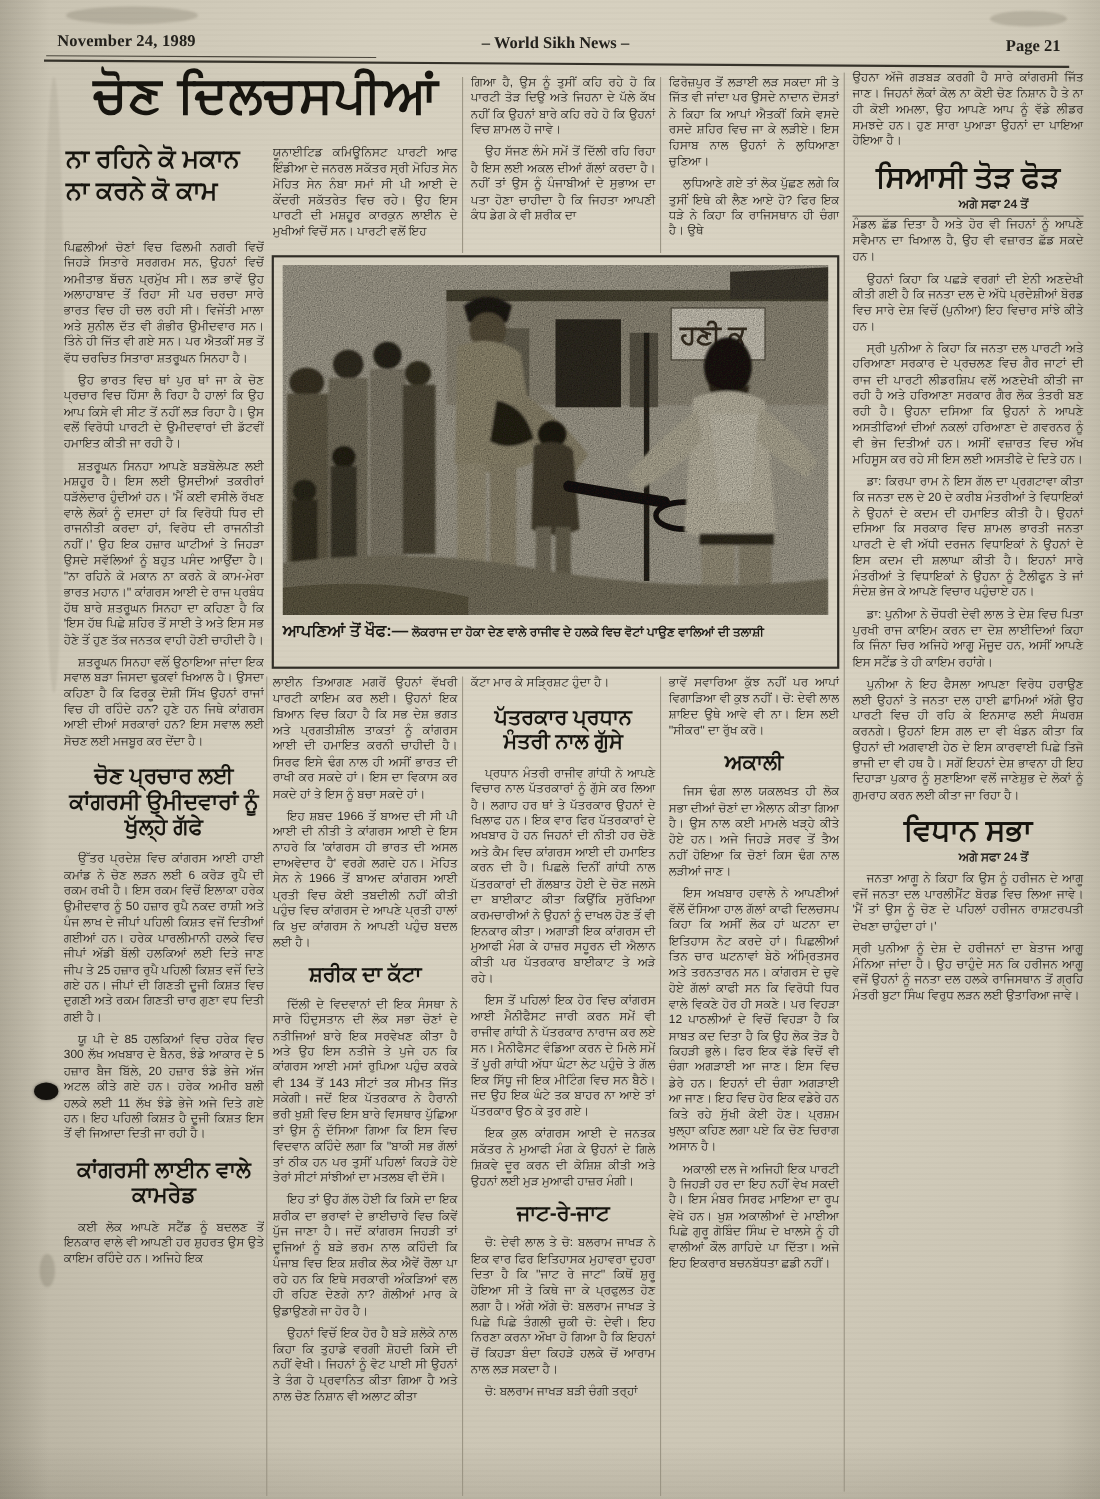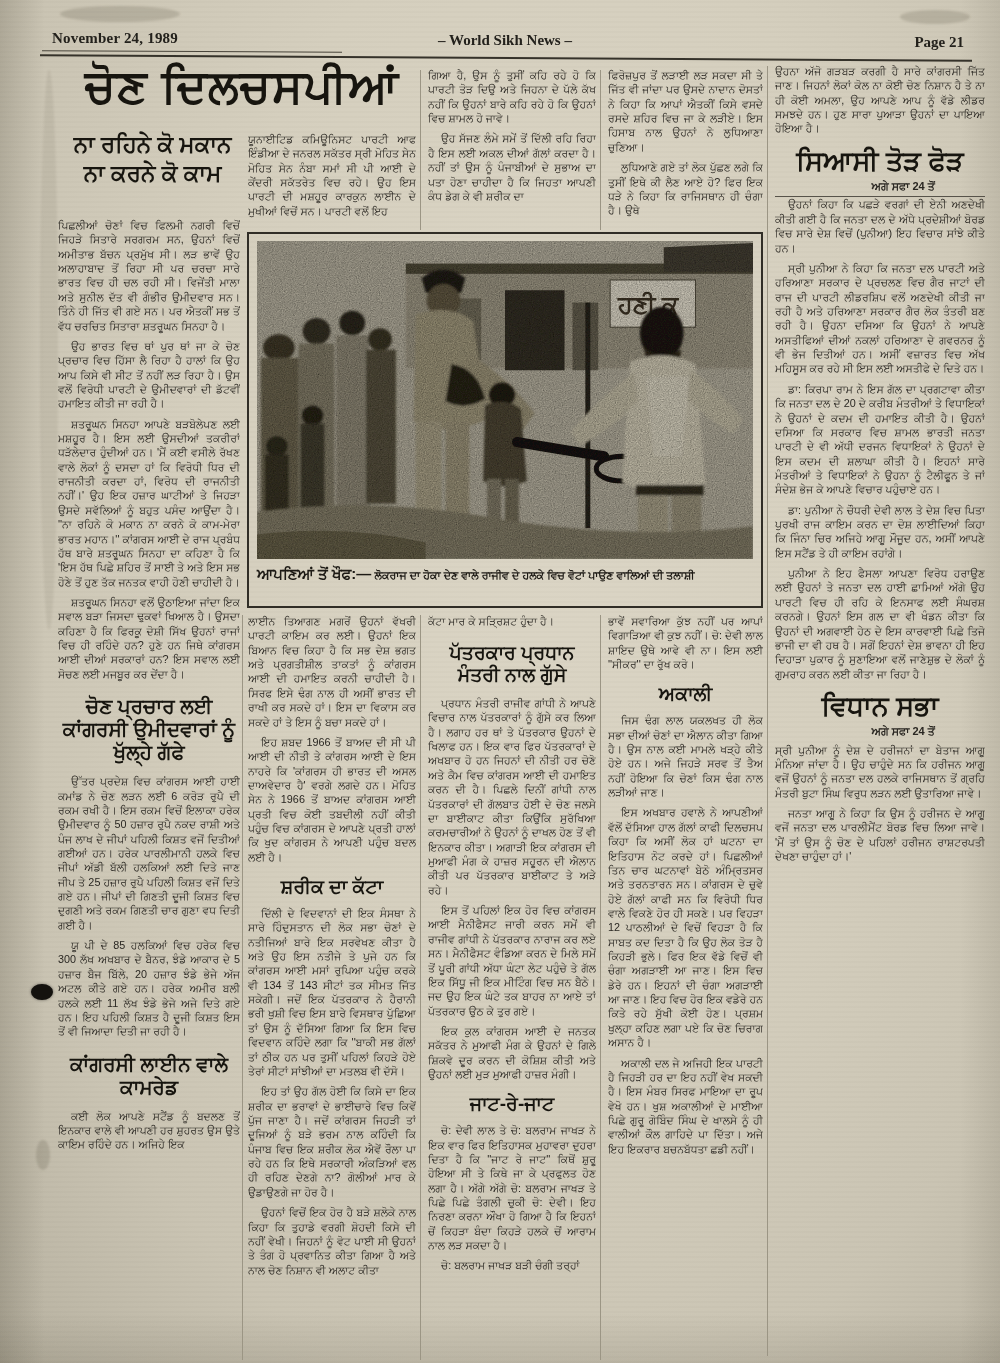--- a/index.html
+++ b/index.html
@@ -16,21 +16,21 @@
       repeating-linear-gradient(0deg, rgba(0,0,0,.015) 0 2px, transparent 2px 5px);}
   
   .hdr{position:absolute;left:40px;right:30px;top:26px;height:30px;font-family:"Liberation Serif","DejaVu Serif",serif;font-weight:bold;}
   .hdr .date{position:absolute;left:12px;top:4px;font-size:15px;letter-spacing:.2px;}
   .hdr .mast{position:absolute;left:0;right:0;top:6px;text-align:center;font-size:15px;}
   .hdr .pageno{position:absolute;right:6px;top:8px;font-size:15px;}
   .hdr-rule{position:absolute;left:40px;right:28px;top:57px;height:2px;background:#35322a;transform:rotate(.35deg);}
   .hdr-rule2{position:absolute;left:42px;width:300px;top:51px;height:1px;background:#4a463c;transform:rotate(.3deg);}
   
   .headline{position:absolute;left:62px;top:62px;width:360px;font-size:46px;line-height:1.05;font-weight:800;letter-spacing:1px;text-align:center;color:#17150f;}
-  .subhead{position:absolute;left:60px;top:130px;width:185px;font-size:23px;line-height:1.25;font-weight:800;text-align:center;color:#17150f;}
+  .subhead{position:absolute;left:60px;top:130px;width:185px;font-size:23px;line-height:1.25;font-weight:800;color:#17150f;}
   
   .col{position:absolute;overflow:hidden;text-align:justify;font-size:10.8px;line-height:1.33;color:#2a2722;}
   .col .p{margin:0 0 6px 0;text-indent:13px;}
   .col .p.noind{text-indent:0;}
   .h-sec{font-weight:800;text-align:center;color:#17150f;text-indent:0;margin:8px 0 6px;line-height:1.15;}
   .h-big{font-size:27px;margin:10px 0 2px;}
   .h-mid{font-size:19px;}
   .cont-note{font-weight:bold;font-size:11px;text-indent:0;text-align:left;padding-left:46%;margin:0 0 4px;}
   .rule-h{position:absolute;height:1px;background:#57534a;}
   .rule-v{position:absolute;width:1px;background:#9b9584;}
@@ -204,29 +204,30 @@
     <div class="h-sec h-mid" style="margin:12px 0 8px;">ਅਕਾਲੀ</div>
     <p class="p">ਜਿਸ ਢੰਗ ਲਾਲ ਯਕਲਖਤ ਹੀ ਲੋਕ ਸਭਾ ਦੀਆਂ ਚੋਣਾਂ ਦਾ ਐਲਾਨ ਕੀਤਾ ਗਿਆ ਹੈ। ਉਸ ਨਾਲ ਕਈ ਮਾਮਲੇ ਖੜ੍ਹੇ ਕੀਤੇ ਹੋਏ ਹਨ। ਅਜੇ ਜਿਹੜੇ ਸਰਵ ਤੋਂ ਤੈਅ ਨਹੀਂ ਹੋਇਆ ਕਿ ਚੋਣਾਂ ਕਿਸ ਢੰਗ ਨਾਲ ਲੜੀਆਂ ਜਾਣ।</p>
     <p class="p">ਇਸ ਅਖਬਾਰ ਹਵਾਲੇ ਨੇ ਆਪਣੀਆਂ ਵੱਲੋਂ ਦੱਸਿਆ ਹਾਲ ਗੱਲਾਂ ਕਾਫੀ ਦਿਲਚਸਪ ਕਿਹਾ ਕਿ ਅਸੀਂ ਲੋਕ ਹਾਂ ਘਟਨਾ ਦਾ ਇਤਿਹਾਸ ਨੋਟ ਕਰਦੇ ਹਾਂ। ਪਿਛਲੀਆਂ ਤਿਨ ਚਾਰ ਘਟਨਾਵਾਂ ਬੇਠੋ ਅੰਮ੍ਰਿਤਸਰ ਅਤੇ ਤਰਨਤਾਰਨ ਸਨ। ਕਾਂਗਰਸ ਦੇ ਚੁਵੇ ਹੋਏ ਗੱਲਾਂ ਕਾਫੀ ਸਨ ਕਿ ਵਿਰੋਧੀ ਧਿਰ ਵਾਲੇ ਵਿਕਣੇ ਹੋਰ ਹੀ ਸਕਣੇ। ਪਰ ਵਿਹੜਾ 12 ਪਾਠਲੀਆਂ ਦੇ ਵਿਚੋਂ ਵਿਹੜਾ ਹੈ ਕਿ ਸਾਬਤ ਕਦ ਦਿਤਾ ਹੈ ਕਿ ਉਹ ਲੋਕ ਤੋੜ ਹੈ ਕਿਹੜੀ ਭੁਲੇ। ਫਿਰ ਇਕ ਵੱਡੇ ਵਿਚੋਂ ਵੀ ਚੰਗਾ ਅਗੜਾਈ ਆ ਜਾਣ। ਇਸ ਵਿਚ ਡੇਰੇ ਹਨ। ਇਹਨਾਂ ਦੀ ਚੰਗਾ ਅਗੜਾਈ ਆ ਜਾਣ। ਇਹ ਵਿਚ ਹੋਰ ਇਕ ਵਡੇਰੇ ਹਨ ਕਿਤੇ ਰਹੇ ਸੁੱਖੀ ਕੋਈ ਹੋਣ। ਪ੍ਰਸ਼ਮ ਖੁਲ੍ਹਾ ਕਹਿਣ ਲਗਾ ਪਏ ਕਿ ਚੋਣ ਚਿਰਾਗ ਅਸਾਨ ਹੈ।</p>
     <p class="p">ਅਕਾਲੀ ਦਲ ਜੇ ਅਜਿਹੀ ਇਕ ਪਾਰਟੀ ਹੈ ਜਿਹੜੀ ਹਰ ਦਾ ਇਹ ਨਹੀਂ ਵੇਖ ਸਕਦੀ ਹੈ। ਇਸ ਮੰਬਰ ਸਿਰਫ ਮਾਇਆ ਦਾ ਰੂਪ ਵੇਖੋ ਹਨ। ਖੁਸ਼ ਅਕਾਲੀਆਂ ਦੇ ਮਾਈਆ ਪਿਛੇ ਗੁਰੂ ਗੋਬਿੰਦ ਸਿੰਘ ਦੇ ਖਾਲਸੇ ਨੂੰ ਹੀ ਵਾਲੀਆਂ ਕੌਲ ਗਾਹਿਦੇ ਪਾ ਦਿੱਤਾ। ਅਜੇ ਇਹ ਇਕਰਾਰ ਬਚਨਬੱਧਤਾ ਛਡੀ ਨਹੀਂ।</p>
   </div>
 
   <div class="col" style="left:775px;top:64px;width:210px;height:1294px;">
     <p class="p noind">ਉਹਨਾ ਅੱਜੋ ਗੜਬੜ ਕਰਗੀ ਹੈ ਸਾਰੇ ਕਾਂਗਰਸੀ ਜਿੱਤ ਜਾਣ। ਜਿਹਨਾਂ ਲੋਕਾਂ ਕੋਲ ਨਾ ਕੋਈ ਚੋਣ ਨਿਸ਼ਾਨ ਹੈ ਤੇ ਨਾ ਹੀ ਕੋਈ ਅਮਲਾ, ਉਹ ਆਪਣੇ ਆਪ ਨੂੰ ਵੱਡੇ ਲੀਡਰ ਸਮਝਦੇ ਹਨ। ਹੁਣ ਸਾਰਾ ਪੁਆੜਾ ਉਹਨਾਂ ਦਾ ਪਾਇਆ ਹੋਇਆ ਹੈ।</p>
     <div class="h-sec h-big">ਸਿਆਸੀ ਤੋੜ ਫੋੜ</div>
     <p class="cont-note">ਅਗੇ ਸਫਾ 24 ਤੋਂ</p>
+    <p class="p noind">ਮੰਡਲ ਛੱਡ ਦਿਤਾ ਹੈ ਅਤੇ ਹੋਰ ਵੀ ਜਿਹਨਾਂ ਨੂੰ ਆਪਣੇ ਸਵੈਮਾਨ ਦਾ ਖਿਆਲ ਹੈ, ਉਹ ਵੀ ਵਜ਼ਾਰਤ ਛੱਡ ਸਕਦੇ ਹਨ।</p>
     <p class="p">ਉਹਨਾਂ ਕਿਹਾ ਕਿ ਪਛੜੇ ਵਰਗਾਂ ਦੀ ਏਨੀ ਅਣਦੇਖੀ ਕੀਤੀ ਗਈ ਹੈ ਕਿ ਜਨਤਾ ਦਲ ਦੇ ਅੱਧੇ ਪ੍ਰਦੇਸ਼ੀਆਂ ਬੋਰਡ ਵਿਚ ਸਾਰੇ ਦੇਸ਼ ਵਿਚੋਂ (ਪੁਨੀਆ) ਇਹ ਵਿਚਾਰ ਸਾਂਝੇ ਕੀਤੇ ਹਨ।</p>
     <p class="p">ਸ੍ਰੀ ਪੁਨੀਆ ਨੇ ਕਿਹਾ ਕਿ ਜਨਤਾ ਦਲ ਪਾਰਟੀ ਅਤੇ ਹਰਿਆਣਾ ਸਰਕਾਰ ਦੇ ਪ੍ਰਚਲਣ ਵਿਚ ਗੈਰ ਜਾਟਾਂ ਦੀ ਰਾਜ ਦੀ ਪਾਰਟੀ ਲੀਡਰਸ਼ਿਪ ਵਲੋਂ ਅਣਦੇਖੀ ਕੀਤੀ ਜਾ ਰਹੀ ਹੈ ਅਤੇ ਹਰਿਆਣਾ ਸਰਕਾਰ ਗੈਰ ਲੋਕ ਤੰਤਰੀ ਬਣ ਰਹੀ ਹੈ। ਉਹਨਾ ਦਸਿਆ ਕਿ ਉਹਨਾਂ ਨੇ ਆਪਣੇ ਅਸਤੀਫਿਆਂ ਦੀਆਂ ਨਕਲਾਂ ਹਰਿਆਣਾ ਦੇ ਗਵਰਨਰ ਨੂੰ ਵੀ ਭੇਜ ਦਿਤੀਆਂ ਹਨ। ਅਸੀਂ ਵਜ਼ਾਰਤ ਵਿਚ ਅੱਖ ਮਹਿਸੂਸ ਕਰ ਰਹੇ ਸੀ ਇਸ ਲਈ ਅਸਤੀਫੇ ਦੇ ਦਿਤੇ ਹਨ।</p>
     <p class="p">ਡਾ: ਕਿਰਪਾ ਰਾਮ ਨੇ ਇਸ ਗੱਲ ਦਾ ਪ੍ਰਗਟਾਵਾ ਕੀਤਾ ਕਿ ਜਨਤਾ ਦਲ ਦੇ 20 ਦੇ ਕਰੀਬ ਮੰਤਰੀਆਂ ਤੇ ਵਿਧਾਇਕਾਂ ਨੇ ਉਹਨਾਂ ਦੇ ਕਦਮ ਦੀ ਹਮਾਇਤ ਕੀਤੀ ਹੈ। ਉਹਨਾਂ ਦਸਿਆ ਕਿ ਸਰਕਾਰ ਵਿਚ ਸ਼ਾਮਲ ਭਾਰਤੀ ਜਨਤਾ ਪਾਰਟੀ ਦੇ ਵੀ ਅੱਧੀ ਦਰਜਨ ਵਿਧਾਇਕਾਂ ਨੇ ਉਹਨਾਂ ਦੇ ਇਸ ਕਦਮ ਦੀ ਸ਼ਲਾਘਾ ਕੀਤੀ ਹੈ। ਇਹਨਾਂ ਸਾਰੇ ਮੰਤਰੀਆਂ ਤੇ ਵਿਧਾਇਕਾਂ ਨੇ ਉਹਨਾ ਨੂੰ ਟੈਲੀਫੂਨ ਤੇ ਜਾਂ ਸੰਦੇਸ਼ ਭੇਜ ਕੇ ਆਪਣੇ ਵਿਚਾਰ ਪਹੁੰਚਾਏ ਹਨ।</p>
     <p class="p">ਡਾ: ਪੁਨੀਆ ਨੇ ਚੌਧਰੀ ਦੇਵੀ ਲਾਲ ਤੇ ਦੇਸ਼ ਵਿਚ ਪਿਤਾ ਪੁਰਖੀ ਰਾਜ ਕਾਇਮ ਕਰਨ ਦਾ ਦੋਸ਼ ਲਾਈਦਿਆਂ ਕਿਹਾ ਕਿ ਜਿੰਨਾ ਚਿਰ ਅਜਿਹੇ ਆਗੂ ਮੌਜੂਦ ਹਨ, ਅਸੀਂ ਆਪਣੇ ਇਸ ਸਟੈਂਡ ਤੇ ਹੀ ਕਾਇਮ ਰਹਾਂਗੇ।</p>
     <p class="p">ਪੁਨੀਆ ਨੇ ਇਹ ਫੈਸਲਾ ਆਪਣਾ ਵਿਰੋਧ ਹਰਾਉਣ ਲਈ ਉਹਨਾਂ ਤੇ ਜਨਤਾ ਦਲ ਹਾਈ ਛਾਮਿਆਂ ਅੱਗੇ ਉਹ ਪਾਰਟੀ ਵਿਚ ਹੀ ਰਹਿ ਕੇ ਇਨਸਾਫ ਲਈ ਸੰਘਰਸ਼ ਕਰਨਗੇ। ਉਹਨਾਂ ਇਸ ਗਲ ਦਾ ਵੀ ਖੰਡਨ ਕੀਤਾ ਕਿ ਉਹਨਾਂ ਦੀ ਅਗਵਾਈ ਹੇਠ ਦੇ ਇਸ ਕਾਰਵਾਈ ਪਿਛੇ ਤਿਜੋ ਭਾਜੀ ਦਾ ਵੀ ਹਥ ਹੈ। ਸਗੋਂ ਇਹਨਾਂ ਦੇਸ਼ ਭਾਵਨਾ ਹੀ ਇਹ ਦਿਹਾੜਾ ਪੁਕਾਰ ਨੂੰ ਸੁਣਾਇਆ ਵਲੋਂ ਜਾਣੇਸ਼ੁਭ ਦੇ ਲੋਕਾਂ ਨੂੰ ਗੁਮਰਾਹ ਕਰਨ ਲਈ ਕੀਤਾ ਜਾ ਰਿਹਾ ਹੈ।</p>
     <div class="h-sec h-big">ਵਿਧਾਨ ਸਭਾ</div>
     <p class="cont-note">ਅਗੇ ਸਫਾ 24 ਤੋਂ</p>
+    <p class="p">ਜਨਤਾ ਆਗੂ ਨੇ ਕਿਹਾ ਕਿ ਉਸ ਨੂੰ ਹਰੀਜਨ ਦੇ ਆਗੂ ਵਜੋਂ ਜਨਤਾ ਦਲ ਪਾਰਲੀਮੈਂਟ ਬੋਰਡ ਵਿਚ ਲਿਆ ਜਾਵੇ। 'ਮੈਂ ਤਾਂ ਉਸ ਨੂੰ ਚੋਣ ਦੇ ਪਹਿਲਾਂ ਹਰੀਜਨ ਰਾਸ਼ਟਰਪਤੀ ਦੇਖਣਾ ਚਾਹੁੰਦਾ ਹਾਂ।'</p>
     <p class="p noind">ਸ੍ਰੀ ਪੁਨੀਆ ਨੂੰ ਦੇਸ਼ ਦੇ ਹਰੀਜਨਾਂ ਦਾ ਬੇਤਾਜ ਆਗੂ ਮੰਨਿਆ ਜਾਂਦਾ ਹੈ। ਉਹ ਚਾਹੁੰਦੇ ਸਨ ਕਿ ਹਰੀਜਨ ਆਗੂ ਵਜੋਂ ਉਹਨਾਂ ਨੂੰ ਜਨਤਾ ਦਲ ਹਲਕੇ ਰਾਜਿਸਥਾਨ ਤੋਂ ਗ੍ਰਹਿ ਮੰਤਰੀ ਬੁਟਾ ਸਿੰਘ ਵਿਰੁਧ ਲੜਨ ਲਈ ਉਤਾਰਿਆ ਜਾਵੇ।</p>
-    <p class="p">ਜਨਤਾ ਆਗੂ ਨੇ ਕਿਹਾ ਕਿ ਉਸ ਨੂੰ ਹਰੀਜਨ ਦੇ ਆਗੂ ਵਜੋਂ ਜਨਤਾ ਦਲ ਪਾਰਲੀਮੈਂਟ ਬੋਰਡ ਵਿਚ ਲਿਆ ਜਾਵੇ। 'ਮੈਂ ਤਾਂ ਉਸ ਨੂੰ ਚੋਣ ਦੇ ਪਹਿਲਾਂ ਹਰੀਜਨ ਰਾਸ਼ਟਰਪਤੀ ਦੇਖਣਾ ਚਾਹੁੰਦਾ ਹਾਂ।'</p>
   </div>
 
   <div class="punch"></div>
   <div class="smudge" style="left:36px;top:1140px;width:14px;height:30px;"></div>
   <div class="smudge" style="left:60px;top:6px;width:120px;height:16px;"></div>
   <div class="smudge" style="left:900px;top:10px;width:70px;height:14px;"></div>
   <div class="smudge" style="left:40px;top:70px;width:18px;height:560px;opacity:.5;"></div>
 
 </div>
 

